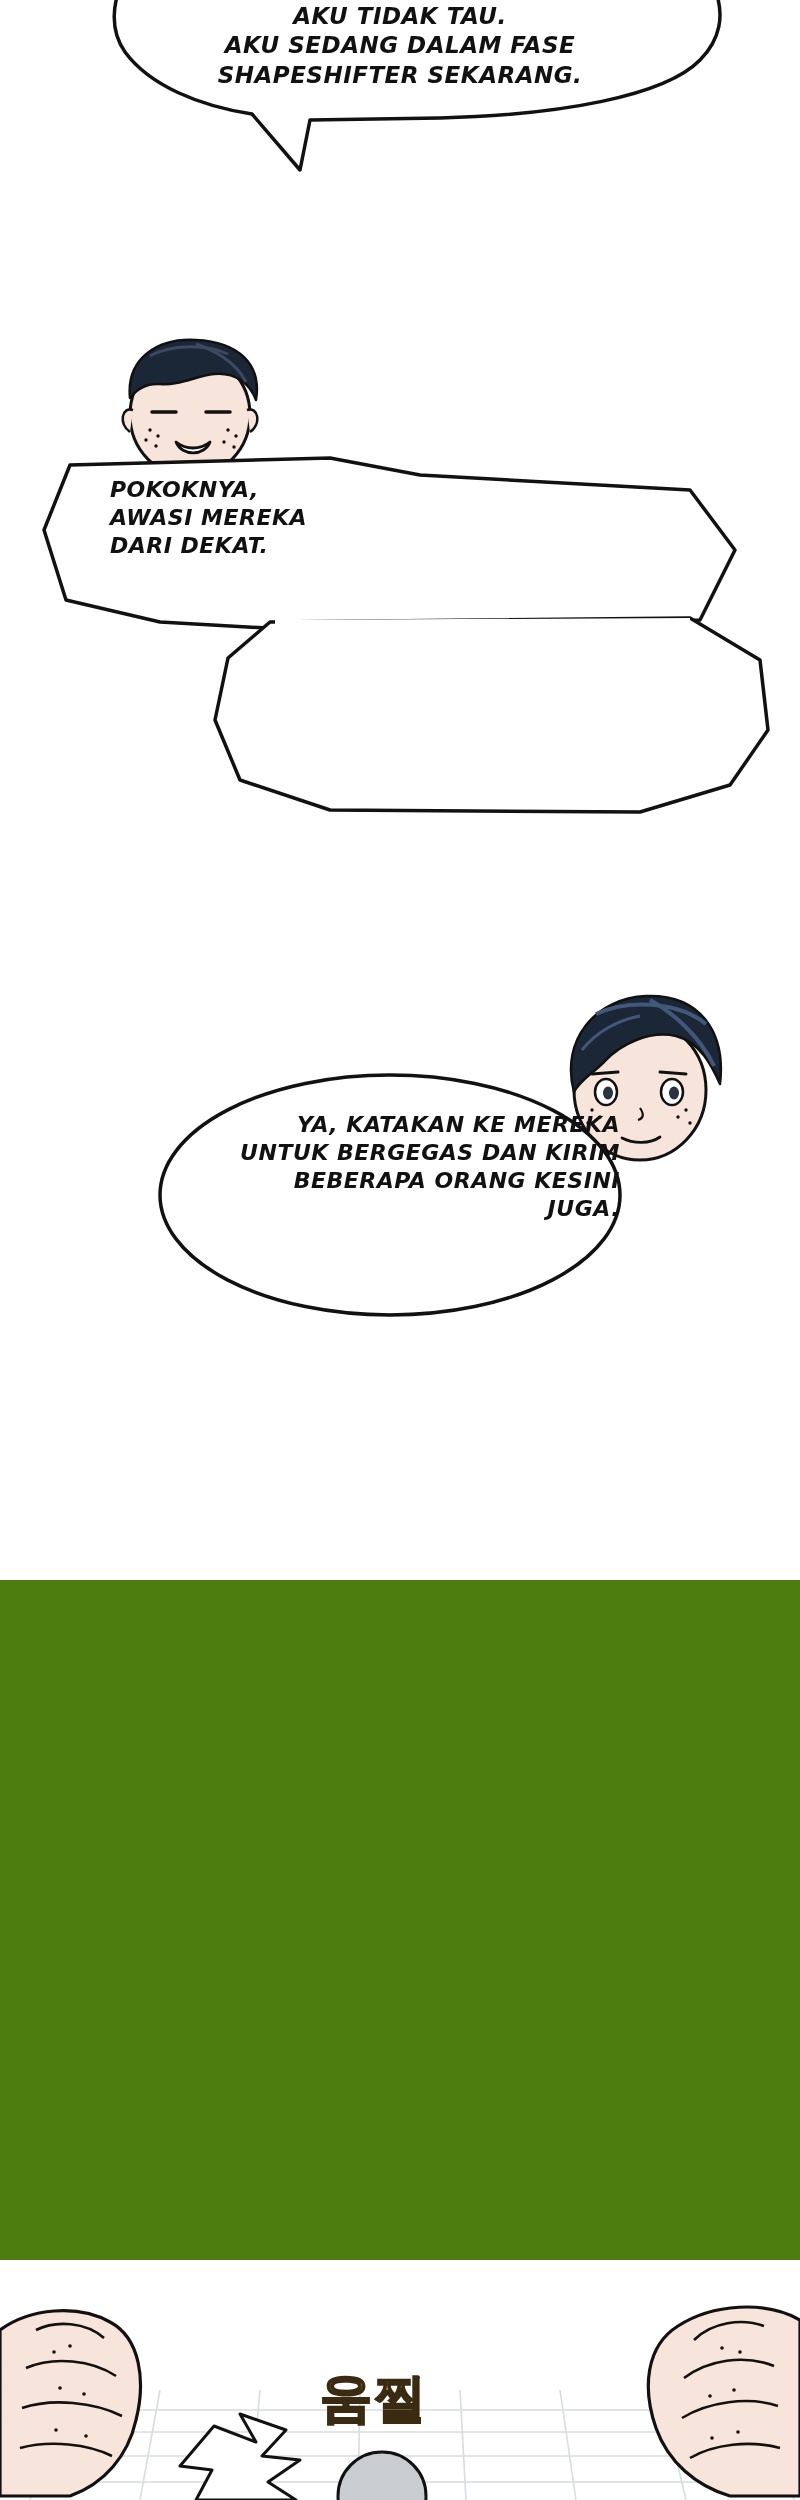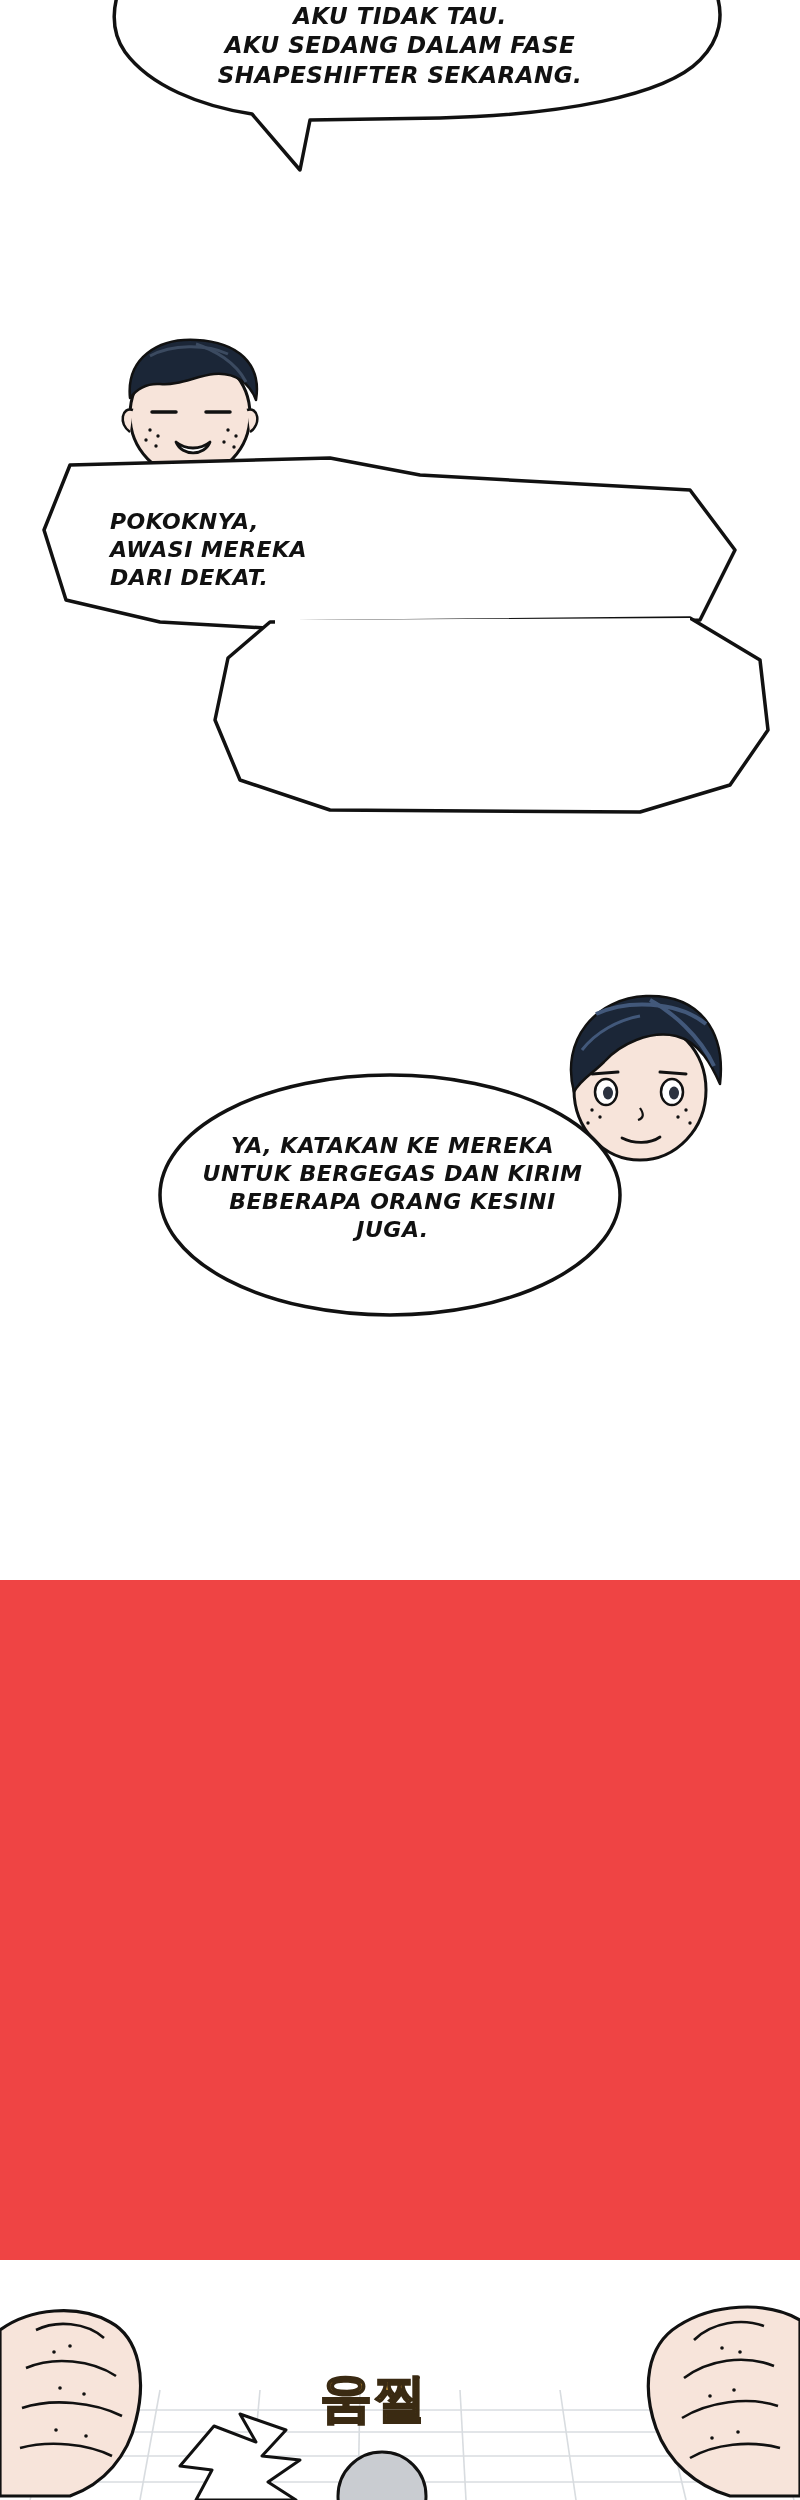--- a/index.html
+++ b/index.html
@@ -7,21 +7,21 @@
     padding: 0;
     background: #ffffff;
   }
   body {
     font-family: "DejaVu Sans", sans-serif;
   }
   #page {
     position: relative;
     width: 800px;
     height: 2500px;
-    background: #ef4444;
+    background: #4d7c0f;
     overflow: hidden;
   }
   .panel {
     position: absolute;
     left: 0;
     width: 800px;
     background: #ffffff;
   }
   .bubble-text {
     position: absolute;
@@ -133,21 +133,21 @@
                  L 640 512
                  L 330 510
                  L 240 480
                  L 215 420
                  L 228 358 Z" fill="#ffffff" stroke="#111111" stroke-width="3.5" stroke-linejoin="round"></path>
 
         <path d="M 275 320 L 690 318 L 690 326 L 275 330 Z" fill="#ffffff"></path>
       </g>
     </svg>
 
-    <div class="bubble-text" style="left:110px; top:176px; width:300px; font-size:22px; text-align:left;margin-top:32px;">POKOKNYA,
+    <div class="bubble-text" style="left:110px; top:176px; width:300px; font-size:22px; text-align:left;">POKOKNYA,
 AWASI MEREKA
 DARI DEKAT.</div>
 
   </div>
 
   <div class="panel" style="top:980px; height:600px;">
     <svg class="layer" width="800" height="600" viewBox="0 0 800 600">
 
       <g>
         <ellipse cx="640" cy="110" rx="66" ry="70" fill="#f7e4da" stroke="#111111" stroke-width="3"></ellipse>
@@ -180,21 +180,21 @@
             <circle cx="678" cy="137" r="1.7"></circle>
           <circle cx="690" cy="143" r="1.7"></circle>
         </g>
       </g>
 
       <g>
         <ellipse cx="390" cy="215" rx="230" ry="120" fill="#ffffff" stroke="#111111" stroke-width="3.5"></ellipse>
       </g>
     </svg>
 
-    <div class="bubble-text" style="left:165px; top:152px; width:455px; font-size:22px;">YA, KATAKAN KE MEREKA
+    <div class="bubble-text" style="left:165px; top:131px; width:455px; font-size:22px;text-align:right;">YA, KATAKAN KE MEREKA
 UNTUK BERGEGAS DAN KIRIM
 BEBERAPA ORANG KESINI
 JUGA.</div>
   </div>
 
   <div class="panel" style="top:2260px; height:240px;">
     <svg class="layer" width="800" height="240" viewBox="0 0 800 240">
 
       <g>
         <rect x="0" y="130" width="800" height="110" fill="#ffffff"></rect>

